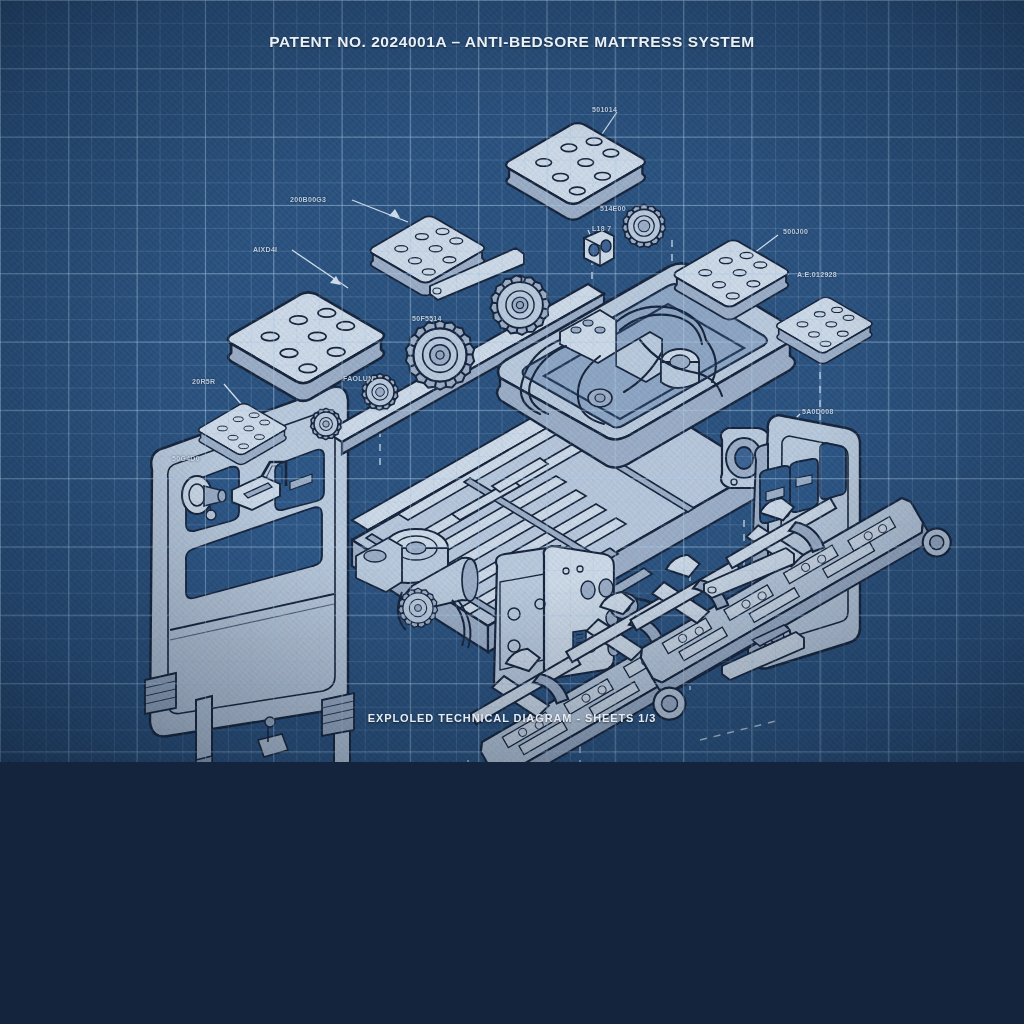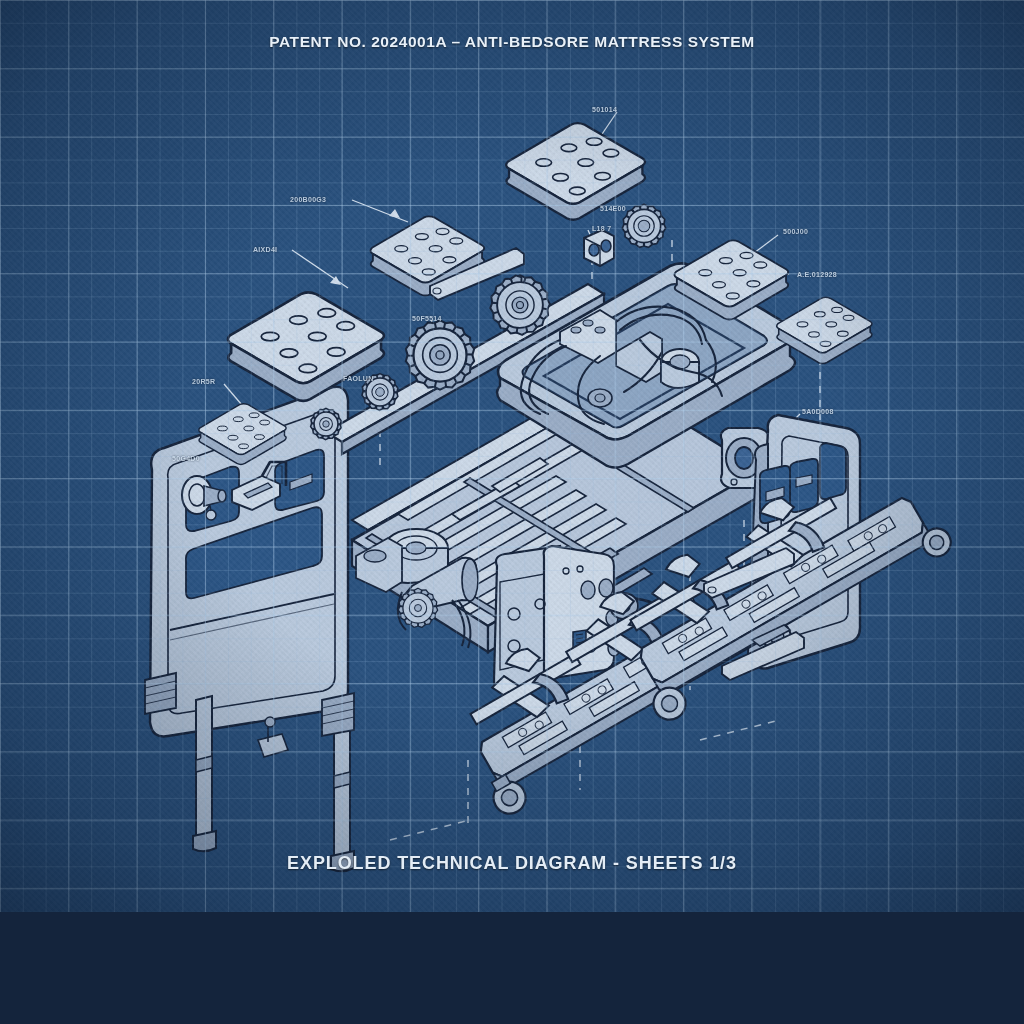--- a/index.html
+++ b/index.html
@@ -1,18 +1,18 @@
 <!DOCTYPE html>
 <html><head>
 <meta charset="utf-8">
 <title>Patent Blueprint</title>
 <style>
   html,body{margin:0;padding:0;background:#14243c;}
   #sheet{
-    position:relative;width:1024px;height:912px;overflow:hidden;
+    position:relative;width:1024px;height:762px;overflow:hidden;
     background:#2a527f;
     font-family:"Liberation Sans","DejaVu Sans",sans-serif;
   }
   
   #grain{
     position:absolute;inset:0;pointer-events:none;
     background-image:
       repeating-linear-gradient(45deg, rgba(255,255,255,.018) 0 2px, rgba(0,0,0,.018) 2px 4px),
       repeating-linear-gradient(-45deg, rgba(255,255,255,.012) 0 3px, rgba(0,0,0,.012) 3px 6px);
     opacity:.9;
@@ -37,21 +37,21 @@
     background:radial-gradient(ellipse 78% 72% at 50% 48%, rgba(0,0,0,0) 40%, rgba(8,20,38,.30) 78%, rgba(6,16,32,.55) 100%);
   }
   
   .titlebar{
     position:absolute;left:0;right:0;top:33px;text-align:center;
     color:#e8f0f8;font-size:15.5px;letter-spacing:.55px;font-weight:bold;
     text-shadow:0 1px 2px rgba(0,0,0,.55);
   }
   .footbar{
     position:absolute;left:0;right:0;bottom:38px;text-align:center;
-    color:#e4edf6;font-size:18px;letter-spacing:.9px;font-weight:bold;
+    color:#e4edf6;font-size:11px;letter-spacing:.9px;font-weight:bold;
     text-shadow:0 1px 2px rgba(0,0,0,.55);
   }
   .callout{
     position:absolute;color:#d6e4f2;font-size:7px;letter-spacing:.3px;
     white-space:nowrap;font-weight:bold;opacity:.82;
     text-shadow:0 0 2px rgba(10,22,40,.9);
     filter:blur(.25px);
   }
   svg{position:absolute;inset:0;}
 </style>

